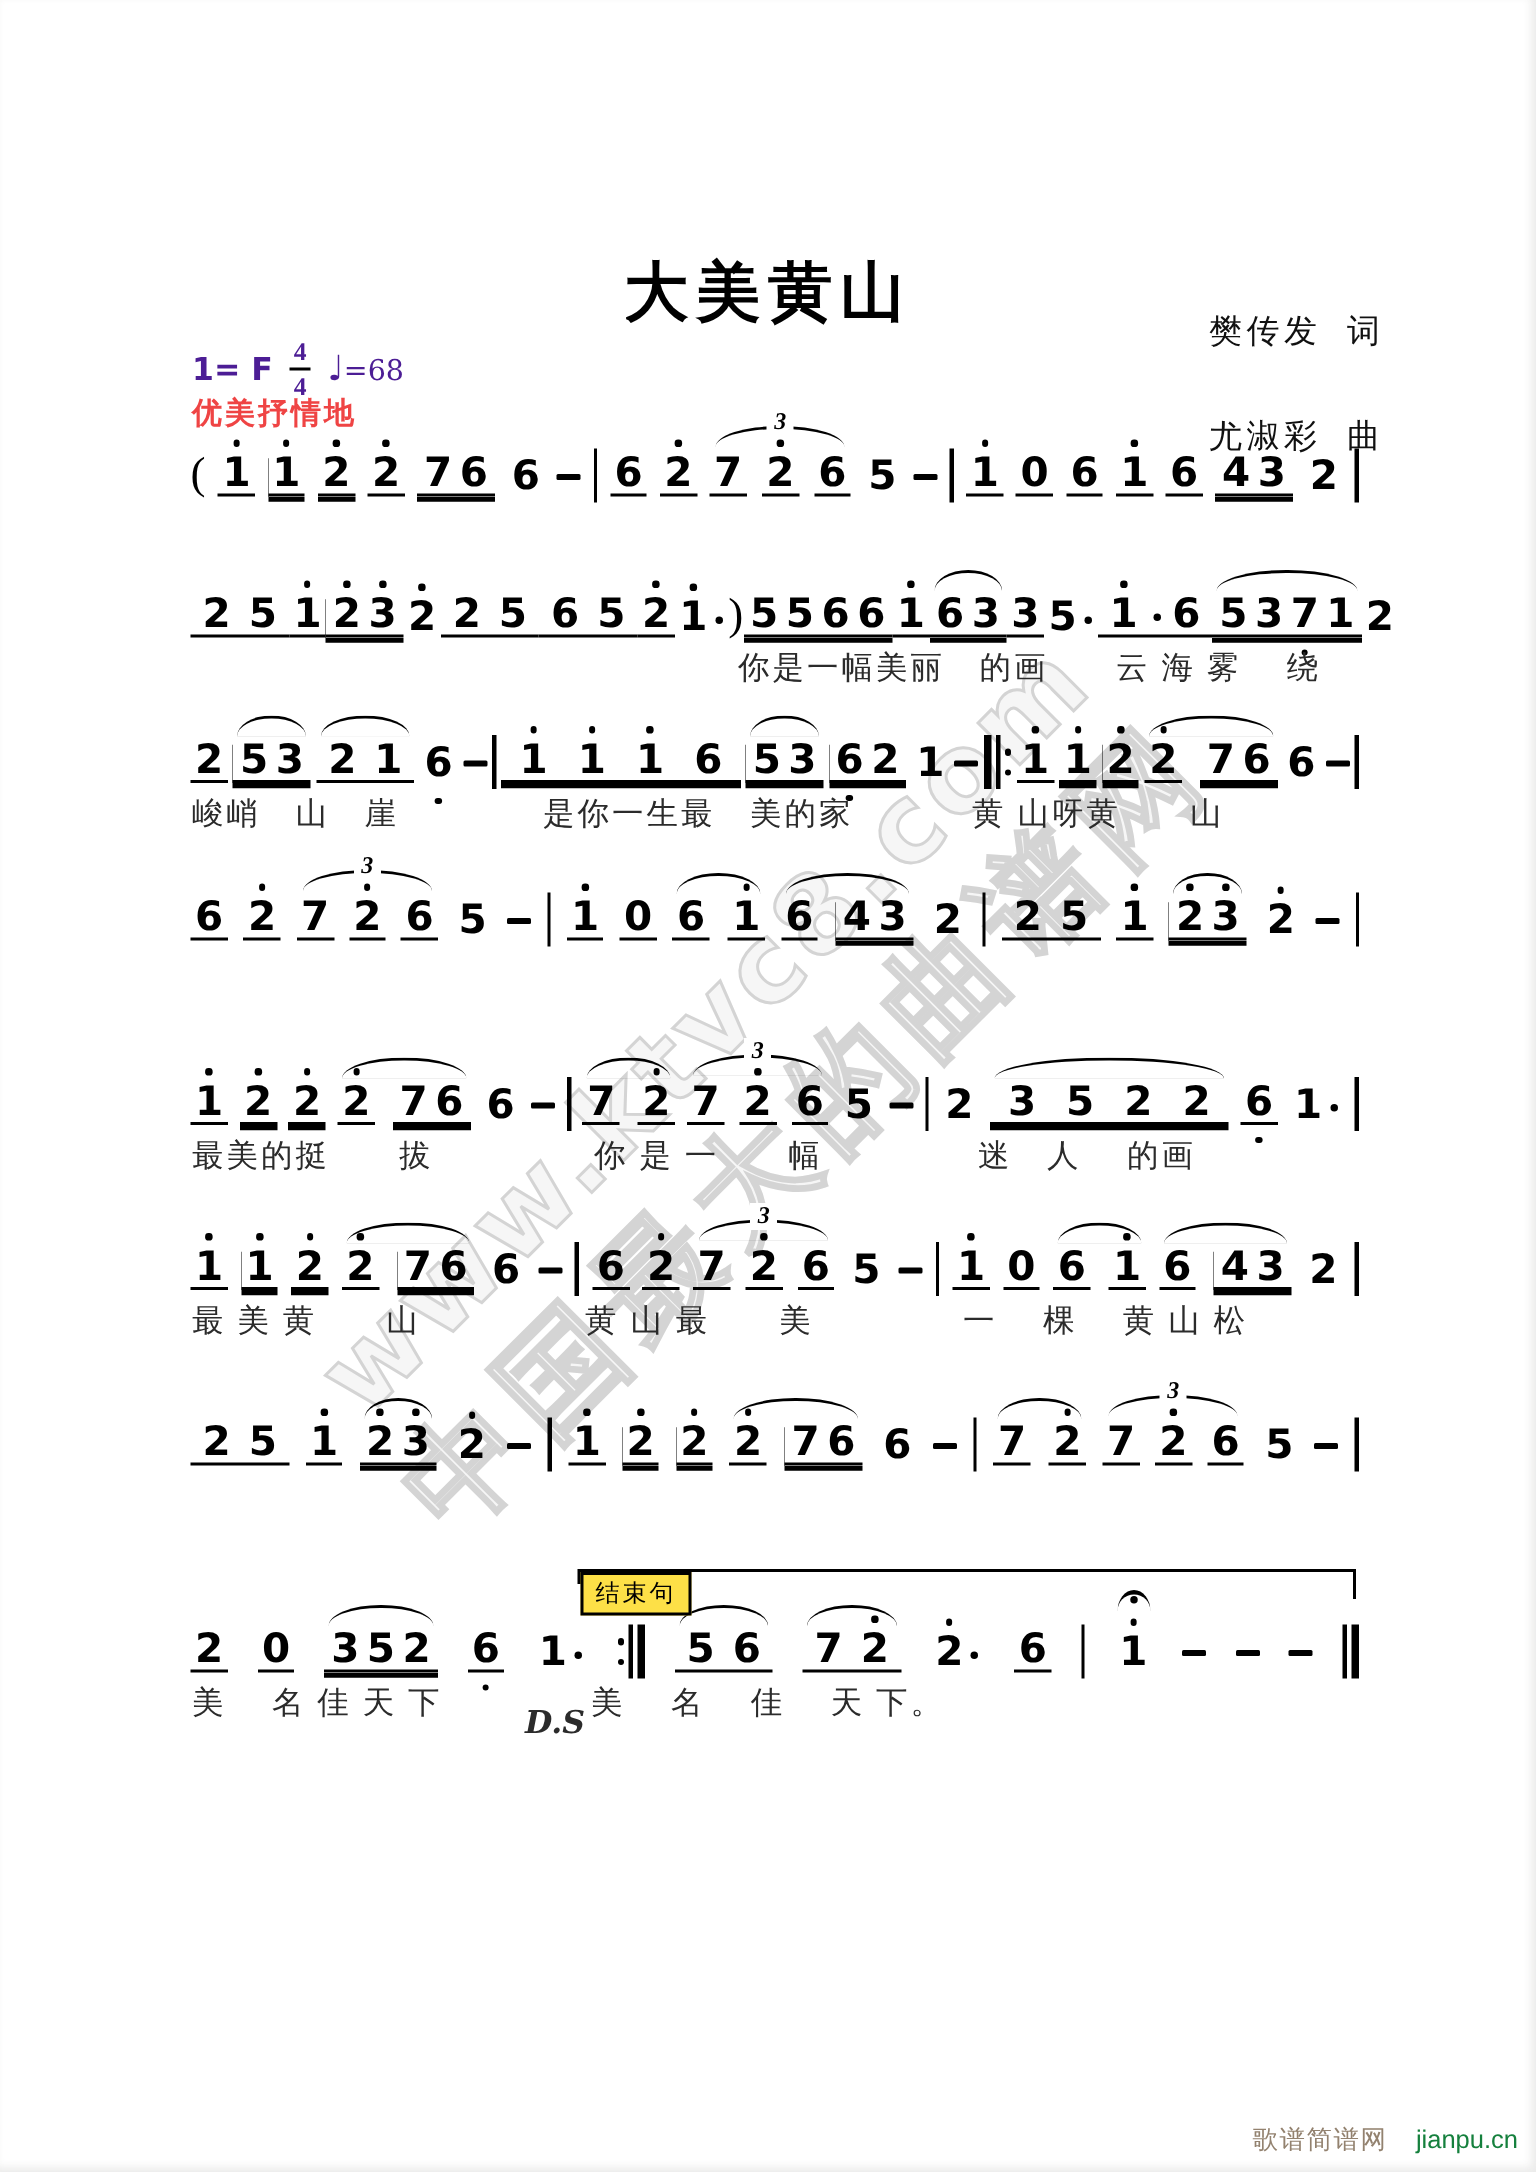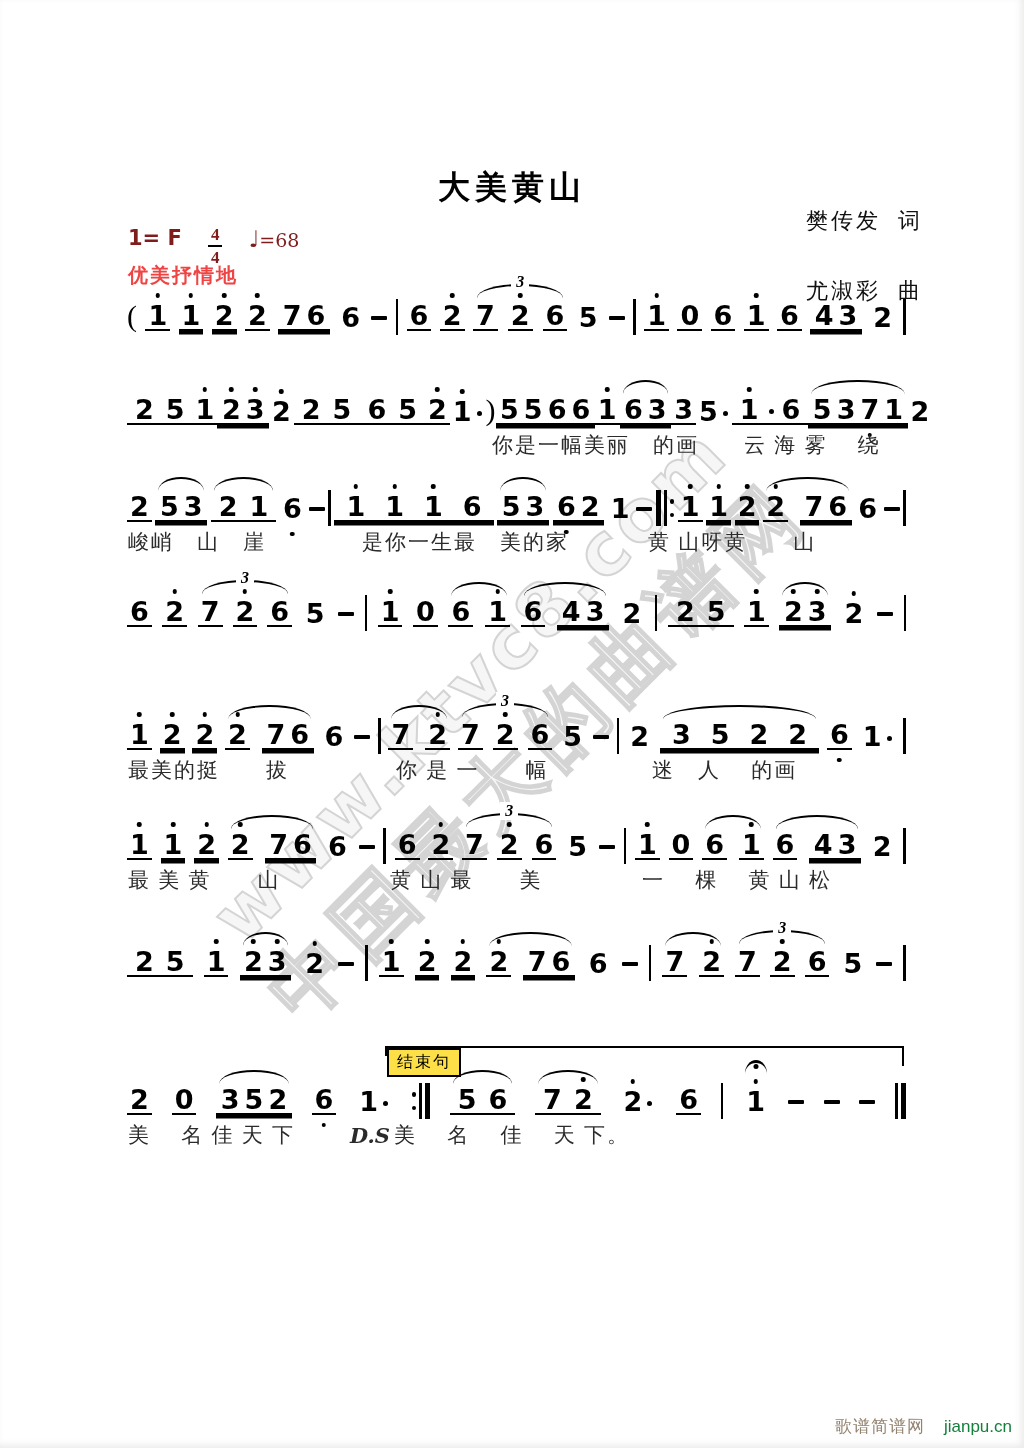--- a/index.html
+++ b/index.html
@@ -1,23 +1,23 @@
 <!DOCTYPE html>
 <html><head>
 <meta charset="utf-8">
 <style>
   html,body{margin:0;padding:0;}
   body{width:1024px;height:1448px;background:#fff;position:relative;overflow:hidden;
        font-family:"Liberation Sans",sans-serif;
        box-shadow:inset -3px -3px 6px rgba(60,60,50,.10);}
   .title{position:absolute;top:166px;left:0;width:1024px;text-align:center;
-         font-family:"DejaVu Sans",sans-serif;font-weight:700;font-size:32px;color:#000;letter-spacing:5px;}
+         font-family:"DejaVu Sans",sans-serif;font-weight:700;font-size:43px;color:#000;letter-spacing:5px;}
   .credits{position:absolute;top:203px;left:806px;font-family:Liberation Serif, serif;
            font-size:22px;line-height:1.6;color:#111;letter-spacing:3px;white-space:pre;}
-  .keysig{position:absolute;top:226px;left:128px;display:flex;align-items:flex-start;gap:26px;color:#7f1d1d;}
+  .keysig{position:absolute;top:226px;left:128px;display:flex;align-items:center;gap:11px;color:#4c1d95;}
   .keysig .k1{font-family:"DejaVu Sans",sans-serif;font-weight:700;font-size:21px;}
   .frac{display:flex;flex-direction:column;align-items:center;font-family:"Liberation Serif",serif;
         font-weight:700;font-size:17px;line-height:1;}
   .frac .t{border-bottom:2px solid #000;padding:0 3px 2px;}
   .frac .b{padding-top:2px;}
   .tempo{font-family:"DejaVu Sans",sans-serif;font-size:23px;}
   .tempo .tv{font-family:"DejaVu Serif",serif;font-size:19px;}
   .expr{position:absolute;top:262px;left:128px;font-weight:700;font-size:20px;letter-spacing:2px;color:#ef4444;}
   
   .wm{position:absolute;top:720px;left:505px;transform:translate(-50%,-50%) rotate(-45deg);
@@ -691,21 +691,21 @@
         <span class="rep">
           <i class="b2"></i>
           <i class="b4"></i>
         </span>
         <div class="endbr" style="left: 258px; width: 519px;">
           <span class="endlab">结束句</span>
         </div>
       </div>
       <div class="lrow">
         <span class="lyr" style="left: 1px;">美　 名 佳 天 下</span>
-        <span class="lyr ds" style="left: 223px;">D.S</span>
+        <span class="lyr ds" style="left: 223px; margin-top: 12px;">D.S</span>
         <span class="lyr" style="left: 267px;">美　 名　 佳　 天 下。</span>
       </div>
     </div>
   </div>
 
 <div class="footer">
   <span class="fn">歌谱简谱网</span><span class="fu">jianpu.cn</span>
 </div>
 
 </body></html>

